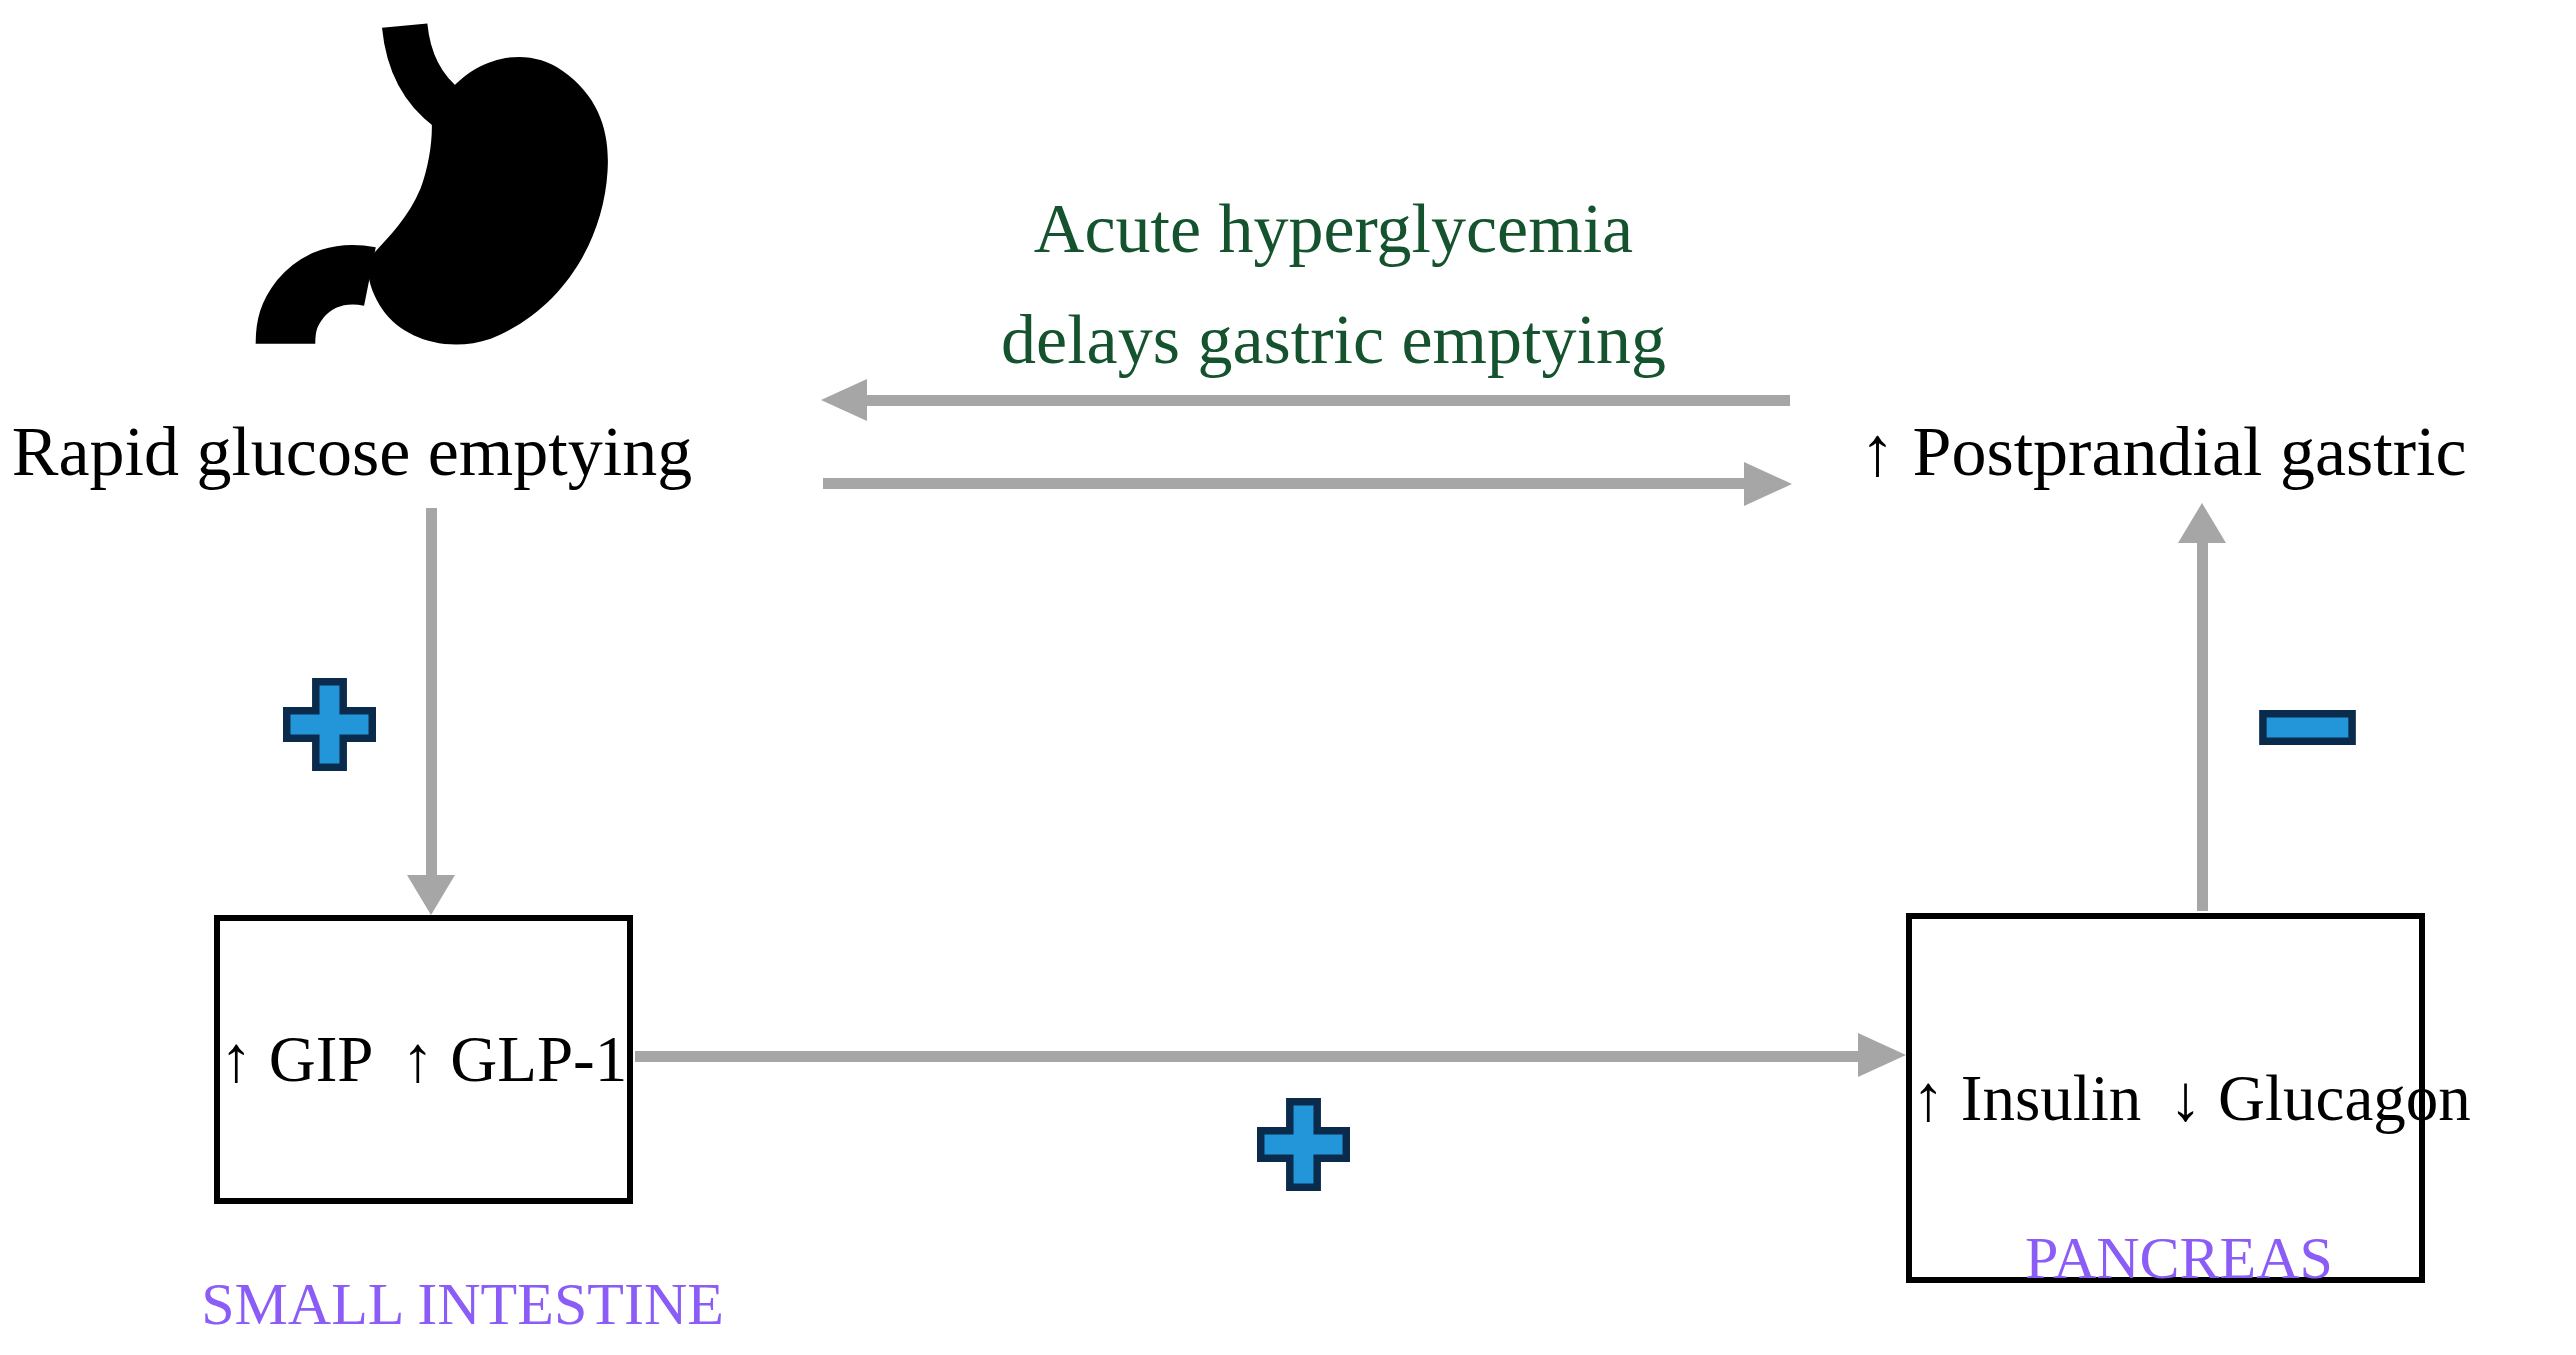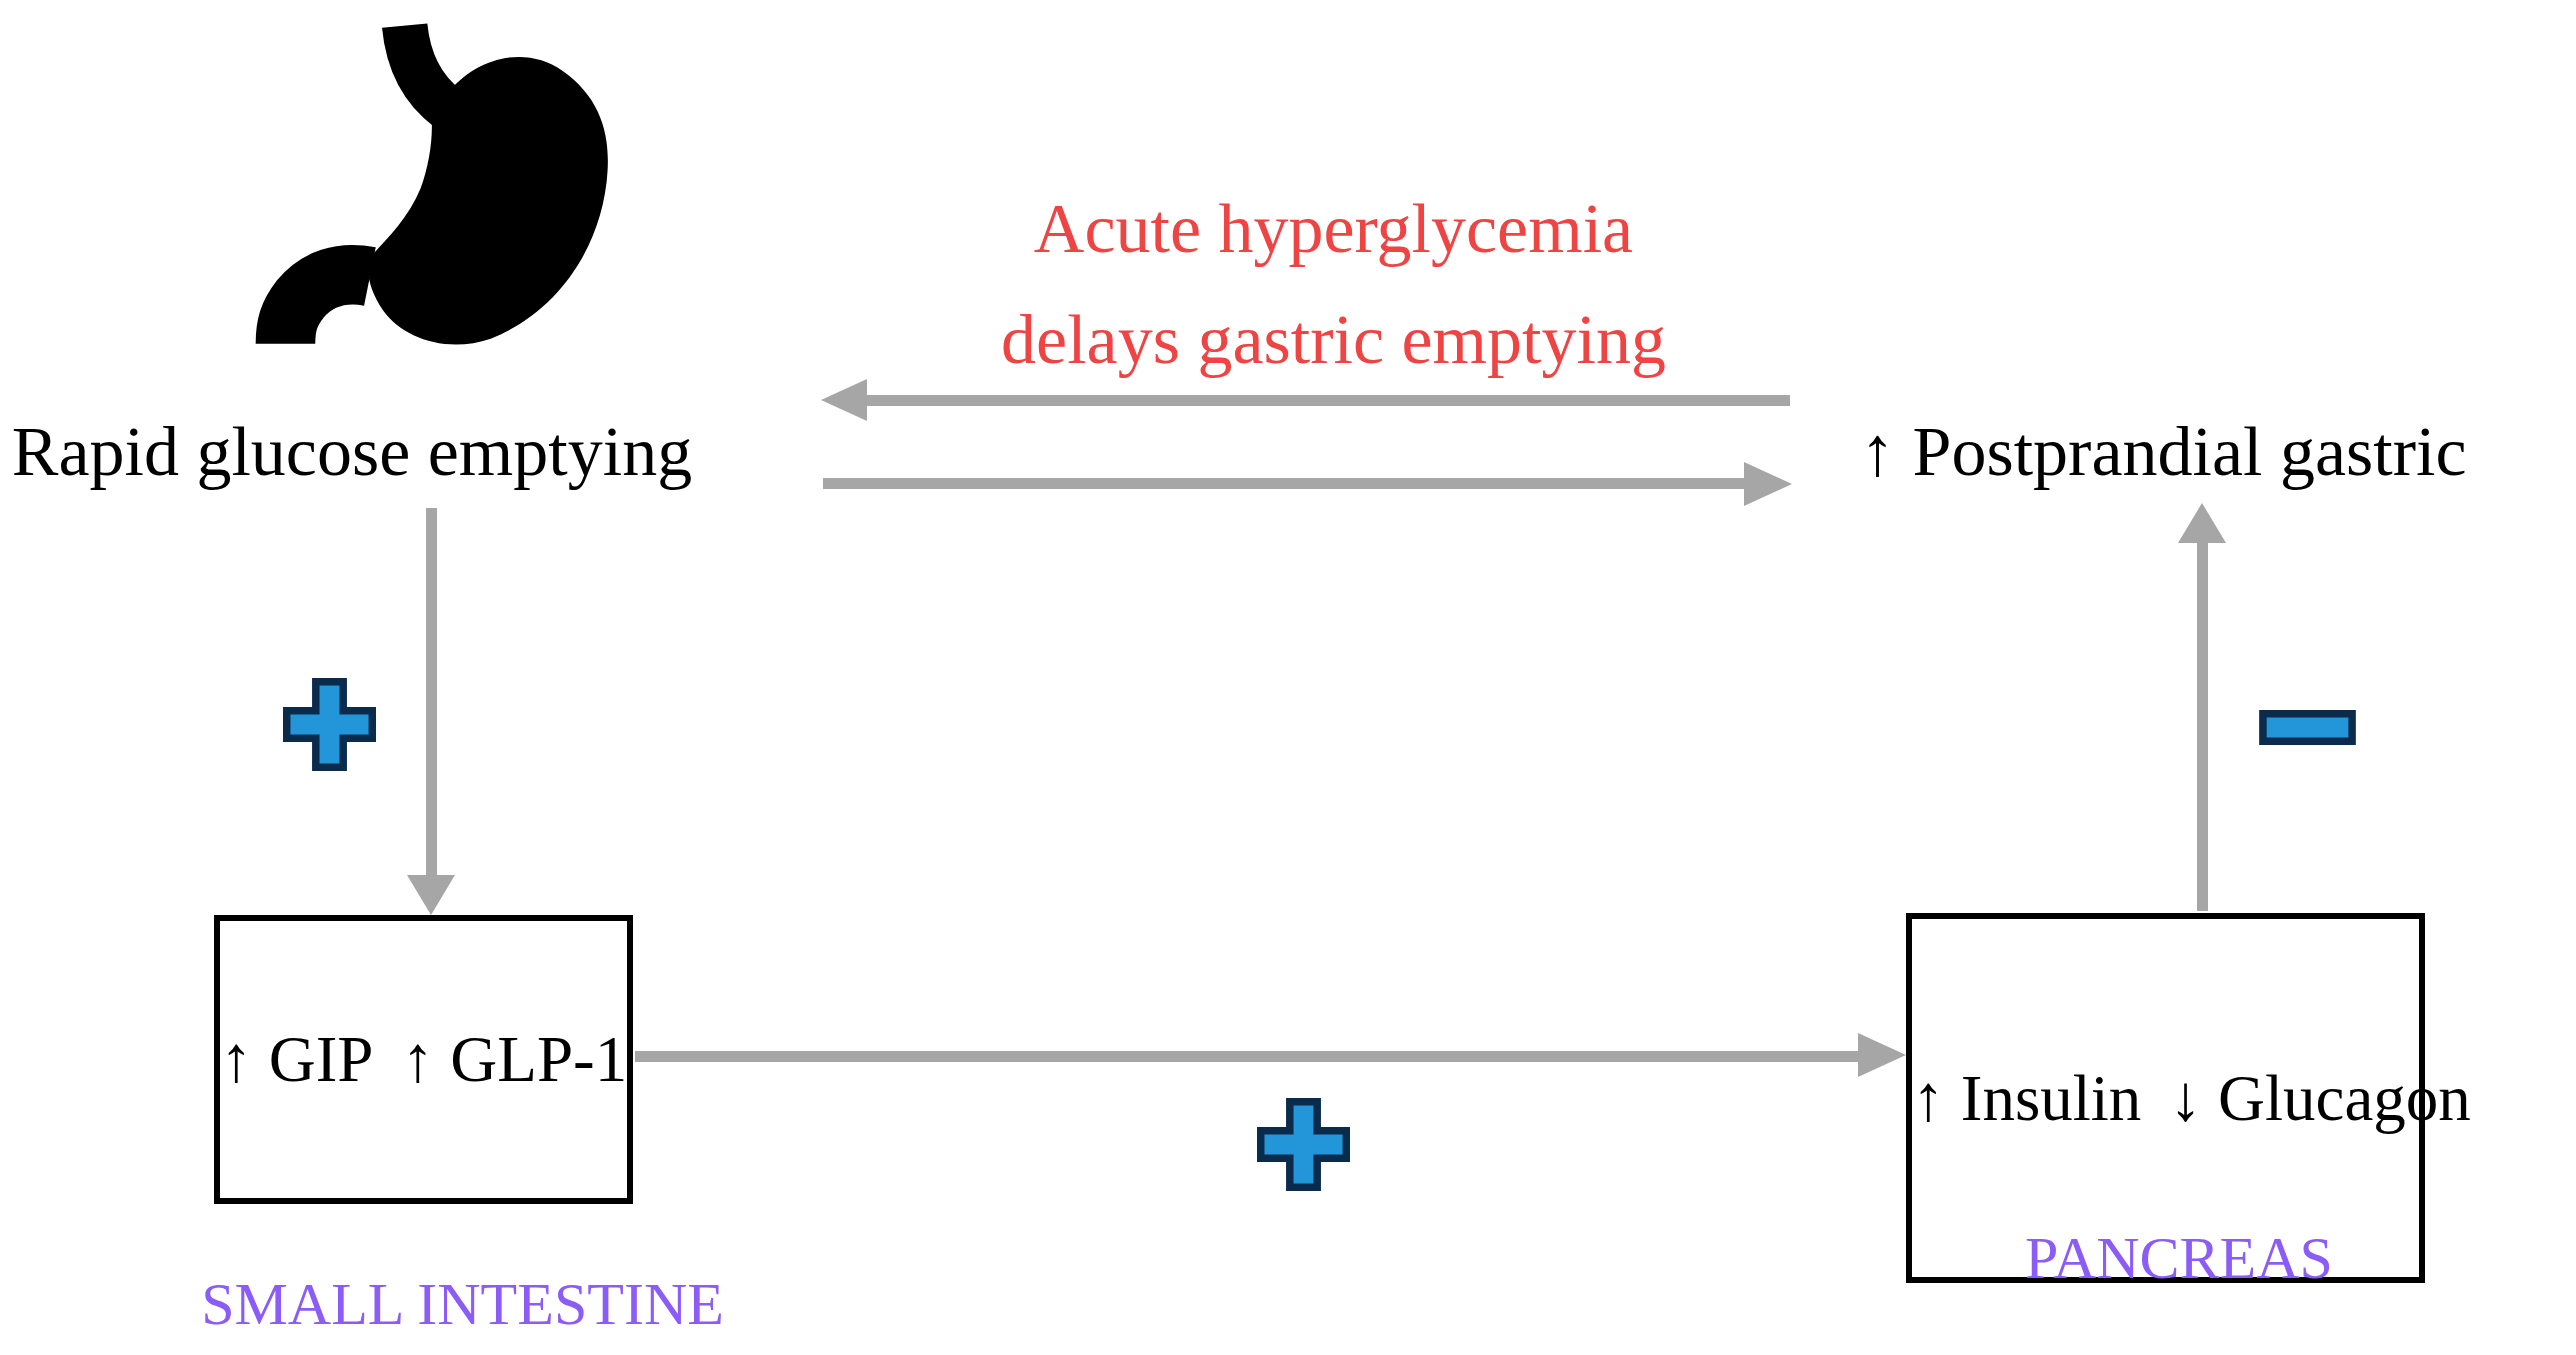--- a/index.html
+++ b/index.html
@@ -9,21 +9,21 @@
     position: relative;
     width: 2576px;
     height: 1355px;
     background: #ffffff;
     overflow: hidden;
   }
   .abs { position: absolute; }
 
   
   .big-label { font-size: 70px; white-space: nowrap; color:#000; }
-  .feedback-block { font-size: 70px; line-height: 111px; text-align: center; color:#ef4444; }
+  .feedback-block { font-size: 70px; line-height: 111px; text-align: center; color:#14532d; }
   .caption { font-size: 60px; text-align: center; white-space: nowrap; color:#8b5cf6; }
 
   
   .node-box {
     border: 6.7px solid #000;
     background: #ffffff;
     display: flex;
     flex-direction: row;
     justify-content: space-between;
     align-items: center;

